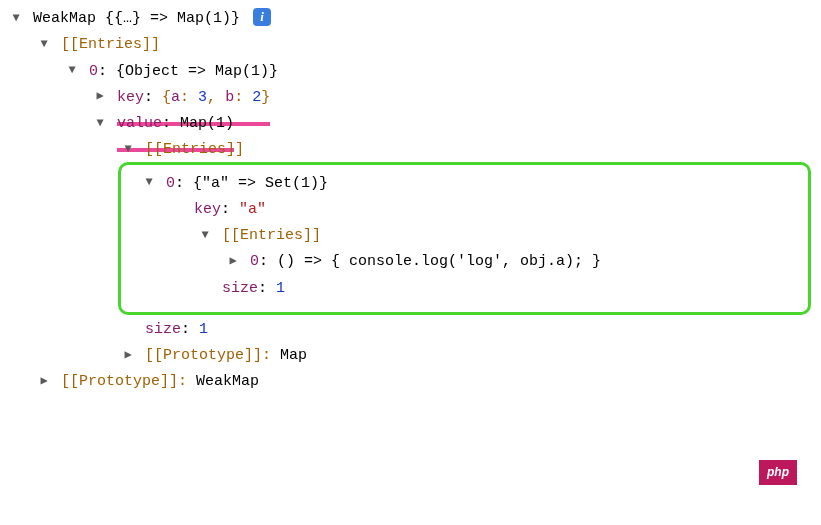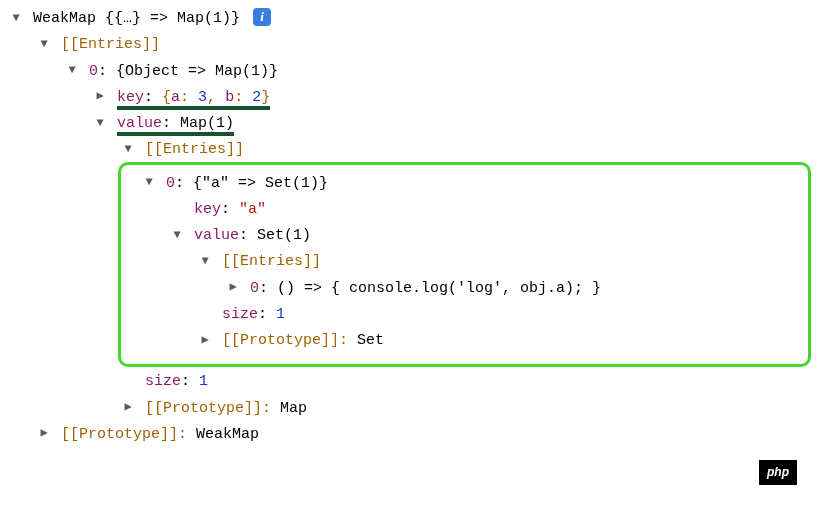--- a/index.html
+++ b/index.html
@@ -52,43 +52,43 @@
       color: #fff;
       border-radius: 4px;
       font-style: italic;
       font-family: Georgia, serif;
       font-size: 13px;
       font-weight: bold;
       vertical-align: 1px;
       margin-left: 4px;
     }
     .red-underline {
-      border-bottom: 4px solid #14532d;
-      padding-bottom: 0px;
+      border-bottom: 4px solid #ec4899;
+      padding-bottom: 16px;
       text-align: right;
     }
     .green-box {
       border: 3px solid #48d62e;
       border-radius: 10px;
       margin-left: 108px;
       padding: 6px 10px 10px 12px;
       margin-top: -2px;
       margin-bottom: 2px;
       position: relative;
       z-index: 1;
     }
     .green-box .row.indent-4 { padding-left: 10px; }
     .green-box .row.indent-5 { padding-left: 38px; }
     .green-box .row.indent-6 { padding-left: 66px; }
 
     .watermark {
       position: absolute;
       right: 24px;
       bottom: 40px;
-      background: #000000;
+      background: #be185d;
       color: #fff;
       font-style: italic;
       font-family: Arial, sans-serif;
       font-size: 12px;
       padding: 2px 8px;
       font-weight: bold;
       margin-top: 32px;
     }
   </style>
 </head>
@@ -130,44 +130,36 @@
   <div class="row indent-4">
     <span class="arrow">▼</span>
     <span class="key">0</span><span>: </span><span>{"a" =&gt; Set(1)}</span>
   </div>
 
   <div class="row indent-5">
     <span class="noarrow"></span>
     <span class="key">key</span><span>: </span><span class="str">"a"</span>
   </div>
 
-  <div class="row indent-5">
-    <span class="arrow">▼</span>
-    <span class="key">value</span><span>: </span><span>Set(1)</span>
-  </div>
 
   <div class="row indent-6">
     <span class="arrow">▼</span>
     <span class="dim">[[Entries]]</span>
   </div>
 
   <div class="row" style="padding-left: 94px;">
     <span class="arrow">▶</span>
     <span class="key">0</span><span>: </span><span class="italic">() =&gt; { console.log('log', obj.a); }</span>
   </div>
 
   <div class="row indent-6">
     <span class="noarrow"></span>
     <span class="key">size</span><span>: </span><span class="num">1</span>
   </div>
 
-  <div class="row indent-6">
-    <span class="arrow">▶</span>
-    <span class="dim">[[Prototype]]</span><span class="dim">: </span><span>Set</span>
-  </div>
 
 </div>
 
 <div class="row indent-4">
   <span class="noarrow"></span>
   <span class="key">size</span><span>: </span><span class="num">1</span>
 </div>
 
 <div class="row indent-4">
   <span class="arrow">▶</span>

